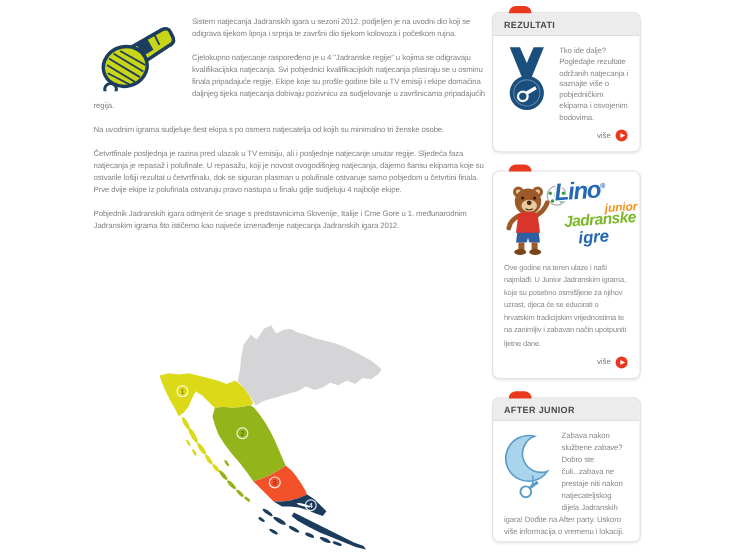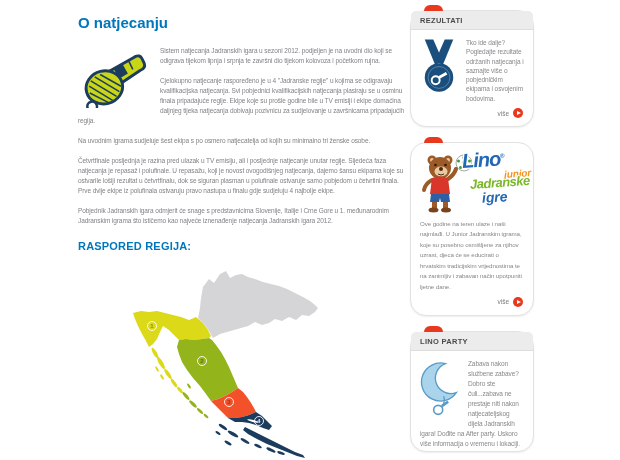--- a/index.html
+++ b/index.html
@@ -12,21 +12,21 @@
   #main { position:absolute; left:78px; top:14px; width:327px; }
   #main h1 { font-size:15px; font-weight:bold; color:var(--blue); margin:0 0 15px 0; }
   #main p { font-size:6.5px; letter-spacing:-0.1px; line-height:10px; color:#808285; margin:0 0 10px 0; }
   .float-icon { float:left; width:72px; height:60px; margin:2px 10px 2px 0; }
   .map-heading { font-size:11px; font-weight:bold; color:var(--blue); margin:14px 0 0 0; letter-spacing:0.2px; }
   #map-wrap { position:absolute; left:75px; top:255px; width:330px; height:205px; }
   .badge-ring { fill:none; stroke:rgba(255,255,255,0.88); stroke-width:1; }
   .badge-num { font-size:6px; font-weight:bold; text-anchor:middle; font-family:"Liberation Sans",sans-serif; }
   
   #sidebar { position:absolute; left:410px; top:10px; width:124px; }
-  .sbox { position:relative; background:#fff; border:1px solid #e2e2e2; border-radius:16px;
+  .sbox { position:relative; background:#fff; border:1px solid #e2e2e2; border-radius:6px;
           margin-bottom:15px; box-shadow:0 1px 2px rgba(0,0,0,0.07); }
   .tab { position:absolute; top:-6px; left:13px; width:19px; height:6px;
          background:var(--red); border-radius:9.5px 9.5px 0 0; }
   .sbox-h { background:#ececec; border-bottom:1px solid #dedede; border-radius:5px 5px 0 0;
             padding:5px 9px 4px 9px; font-size:7.5px; font-weight:bold; color:#4a4a4a; letter-spacing:0.3px; }
   .sbox-b { padding:8px 9px 2px 9px; overflow:hidden; font-size:6.5px; letter-spacing:-0.1px;
             line-height:10px; color:#87888a; }
   .sbox1 .sbox-b { line-height:9.3px; }
   .sbox2 .sbox-b { font-size:6.2px; line-height:10.4px; }
   .bicon { float:left; margin:1px 8px 2px 0; }
@@ -44,21 +44,20 @@
   .w-lino   { left:42px; top:0px;  font-size:20px; color:#2468b5; letter-spacing:-1px; }
   .w-reg    { font-size:6px; vertical-align:super; font-style:normal; }
   .w-junior { left:84px; top:17px; font-size:10px; color:#f6921e; }
   .w-jadr   { left:50px; top:26px; font-size:13px; color:#7ab829; letter-spacing:-0.5px; }
   .w-igre   { left:62px; top:40px; font-size:14px; color:#2468b5; }
 </style>
 </head>
 <body style="--red: #e8391f; --blue: #0077bd;">
 
 <div id="main">
-  <h1>O natjecanju</h1>
 
   <svg class="float-icon" viewBox="0 0 72 62">
     <g transform="rotate(-14 36 31)">
       <path d="M30,24 L62,15 Q68,13.5 69,19 L70,24 Q70.5,29 64,30 L36,40 Z" fill="#c9d617" stroke="#1c3d5e" stroke-width="3" stroke-linejoin="round"></path>
       <ellipse cx="24" cy="38" rx="19" ry="17" fill="#c9d617" stroke="#1c3d5e" stroke-width="3"></ellipse>
       <g stroke="#1c3d5e" stroke-width="1.6">
         <line x1="12" y1="28" x2="34" y2="50"></line>
         <line x1="9" y1="33" x2="29" y2="53"></line>
         <line x1="8" y1="40" x2="24" y2="54"></line>
         <line x1="17" y1="25" x2="38" y2="46"></line>
@@ -69,21 +68,20 @@
       <circle cx="7" cy="54" r="5" fill="none" stroke="#1c3d5e" stroke-width="2.6"></circle>
     </g>
   </svg>
 
   <p>Sistem natjecanja Jadranskih igara u sezoni 2012. podjeljen je na uvodni dio koji se odigrava tijekom lipnja i srpnja te završni dio tijekom kolovoza i početkom rujna.</p>
   <p>Cjelokupno natjecanje raspoređeno je u 4 "Jadranske regije" u kojima se odigravaju kvalifikacijska natjecanja. Svi pobjednici kvalifikacijskih natjecanja plasiraju se u osminu finala pripadajuće regije. Ekipe koje su prošle godine bile u TV emisiji i ekipe domaćina daljnjeg tijeka natjecanja dobivaju pozivnicu za sudjelovanje u završnicama pripadajućih regija.</p>
   <p>Na uvodnim igrama sudjeluje šest ekipa s po osmero natjecatelja od kojih su minimalno tri ženske osobe.</p>
   <p>Četvrtfinale posljednja je razina pred ulazak u TV emisiju, ali i posljednje natjecanje unutar regije. Sljedeća faza natjecanja je repasaž i polufinale. U repasažu, koji je novost ovogodišnjeg natjecanja, dajemo šansu ekipama koje su ostvarile lošiji rezultat u četvrtfinalu, dok se siguran plasman u polufinale ostvaruje samo pobjedom u četvrtini finala. Prve dvije ekipe iz polufinala ostvaruju pravo nastupa u finalu gdje sudjeluju 4 najbolje ekipe.</p>
   <p>Pobjednik Jadranskih igara odmjerit će snage s predstavnicima Slovenije, Italije i Crne Gore u 1. međunarodnim Jadranskim igrama što ističemo kao najveće iznenađenje natjecanja Jadranskih igara 2012.</p>
 
-  <div class="map-heading">RASPORED REGIJA:</div>
 </div>
 
 <div id="map-wrap">
   <svg width="330" height="205" viewBox="0 0 330 205">
 
     <path d="M128,32 L134,24 L139,28 L145,19 L151,16 L155,23 L161,20 L167,19 L173,22 L180,24 L188,27 L196,29
          L204,31 L212,34 L220,38 L228,42 L235,46 L240,50 L243,53 L240,57 L234,61 L227,60 L221,65 L214,62
          L207,66 L200,64 L194,68 L187,70 L180,67 L173,71 L166,73 L159,75 L152,77 L145,79 L138,83 L134,76
          L129,69 L123,63 L125,53 L126,43 Z" style="fill: rgb(213, 213, 215);"></path>
 
@@ -210,21 +208,21 @@
     <div class="more">
       <span>više</span>
       <span class="more-circle">
           <span class="more-arrow"></span>
         </span>
     </div>
   </div>
 
   <div class="sbox sbox3">
     <div class="tab"></div>
-    <div class="sbox-h">LINO PARTY</div>
+    <div class="sbox-h">AFTER JUNIOR</div>
     <div class="sbox-b">
       <svg class="bicon" width="40" height="58" viewBox="0 0 44 64">
         <path d="M28,4 A21,21 0 1 0 40,36 A16,16 0 1 1 28,4 Z" fill="#a9d4ec" stroke="#5a9bc8" stroke-width="1.5"></path>
         <path d="M26,40 C27.5,44 26.5,48 24.5,51" stroke="#5a9bc8" stroke-width="1.4" fill="none"></path>
         <path d="M24,51 L31,46" stroke="#5a9bc8" stroke-width="3"></path>
         <circle cx="20" cy="55" r="5" fill="#ffffff" stroke="#5a9bc8" stroke-width="1.8"></circle>
       </svg>
       <span>Zabava nakon službene zabave? Dobro ste čuli...zabava ne prestaje niti nakon natjecateljskog dijela Jadranskih igara! Dođite na After party. Uskoro više informacija o vremenu i lokaciji.</span>
     </div>
 

